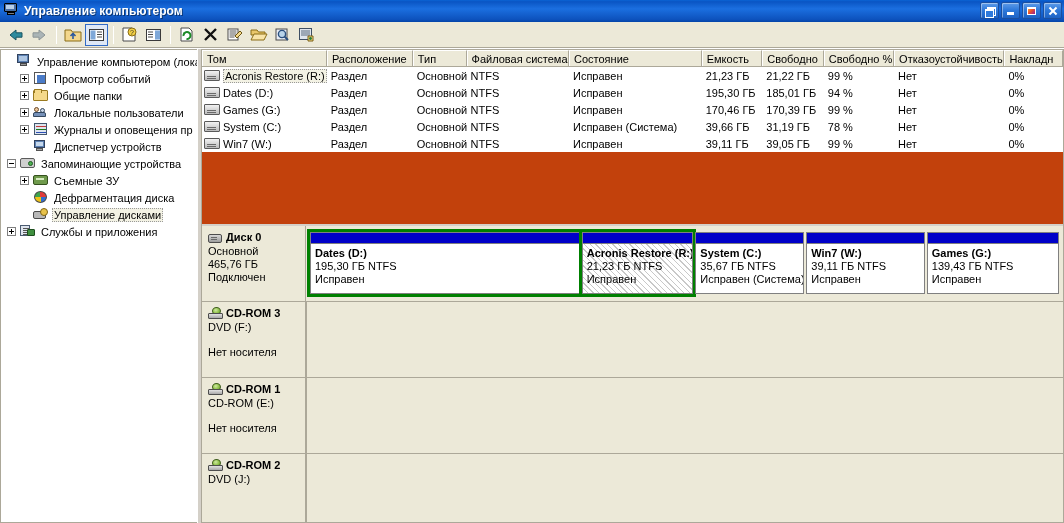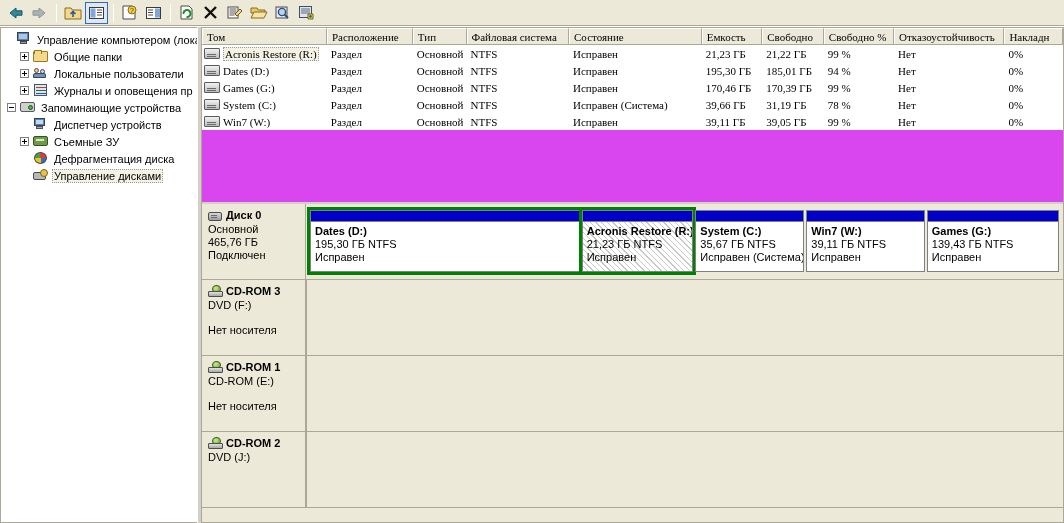--- a/index.html
+++ b/index.html
@@ -252,25 +252,24 @@
   .ic-diskmgmt .g { position:absolute; left:7px; top:0; width:8px; height:8px; background:#e8c24a; border:1px solid #7d6315; border-radius:50%;}
 
   .ic-services { position:absolute; left:0; top:1px; width:15px; height:12px;}
   .ic-services .p { position:absolute; left:0; top:0; width:10px; height:11px; background:#dfe5ee; border:1px solid #4a5b71;}
   .ic-services .p:after{ content:""; position:absolute; left:2px; top:2px; width:6px; height:1px; background:#555; box-shadow:0 2px 0 #555,0 4px 0 #555,0 6px 0 #555;}
   .ic-services .k { position:absolute; left:7px; top:4px; width:8px; height:7px; background:#3f8f3f; border:1px solid #1e4e1e; border-radius:1px;}
 
   
   .vol-pane {
     flex: 0 0 auto;
-    background: #d946ef;
+    background: #c2410c;
     overflow: hidden;
     position: relative;
     height: 174px;
-    font-family: Liberation Serif, serif;
   }
   .vol-header {
     display: flex;
     height: 17px;
     background: #ece9d8;
     border-bottom: 1px solid #aca899;
   }
   .vh {
     border-right: 1px solid #aca899;
     border-top: 1px solid #fff;
@@ -397,20 +396,40 @@
     flex: 1 1 auto; background: #ece9d8;
     border-left: 1px solid #aca899;
   }
   .nomedia { margin-top: 12px; }
 </style>
 </head>
 <body>
 
 <div id="app">
 
+  <div class="titlebar">
+    <span class="tb-icon">
+      <span class="mon-icon"><span class="screen"></span><span class="base"></span></span>
+    </span>
+    <span class="tb-title">Управление компьютером</span>
+    <span class="tb-buttons">
+      <span class="tb-btn">
+          <span class="glyph-restore"></span>
+        </span>
+      <span class="tb-btn">
+          <span class="glyph-min"></span>
+        </span>
+      <span class="tb-btn">
+          <span class="glyph-max"></span>
+        </span>
+      <span class="tb-btn">
+          <span class="glyph-close"></span>
+        </span>
+    </span>
+  </div>
 
 
   <div class="toolbar">
     <span class="tbtn">
       <svg width="17" height="14" viewBox="0 0 17 14">
           <path d="M9 2 L3 7 L9 12 L9 9.2 L15 9.2 L15 4.8 L9 4.8 Z" fill="#2e8b9e" stroke="#1a5460" stroke-width="1"></path>
         </svg>
     </span>
     <span class="tbtn">
       <svg width="17" height="14" viewBox="0 0 17 14">
@@ -494,20 +513,27 @@
     <div class="tree-pane">
       <div class="tree">
 
         <div class="trow">
           <span class="tw-spacer"></span>
           <span class="ticon"><span class="ic-computer"><span class="s"></span><span class="b"></span></span></span>
           <span class="tlabel">Управление компьютером (локальн</span>
         </div>
 
 
+        <div class="trow ind2">
+          <span class="tw-expander plus"></span>
+          <span class="ticon">
+              <span class="ic-event"></span>
+            </span>
+          <span class="tlabel">Просмотр событий</span>
+        </div>
 
         <div class="trow ind2">
           <span class="tw-expander plus"></span>
           <span class="ticon">
               <span class="ic-folder"></span>
             </span>
           <span class="tlabel">Общие папки</span>
         </div>
 
         <div class="trow ind2">
@@ -523,39 +549,39 @@
         </div>
 
         <div class="trow ind2">
           <span class="tw-expander plus"></span>
           <span class="ticon">
               <span class="ic-perfmon"></span>
             </span>
           <span class="tlabel">Журналы и оповещения пр</span>
         </div>
 
-        <div class="trow ind1">
-          <span class="tw-expander"></span>
-          <span class="ticon">
-              <span class="ic-storage"></span>
-            </span>
-          <span class="tlabel">Запоминающие устройства</span>
-        </div>
-
         <div class="trow ind2">
           <span class="tw-spacer"></span>
           <span class="ticon">
               <span class="ic-devmgr">
                 <span class="s"></span>
                 <span class="b"></span>
               </span>
             </span>
           <span class="tlabel">Диспетчер устройств</span>
         </div>
 
+        <div class="trow ind1">
+          <span class="tw-expander"></span>
+          <span class="ticon">
+              <span class="ic-storage"></span>
+            </span>
+          <span class="tlabel">Запоминающие устройства</span>
+        </div>
+
         <div class="trow ind2">
           <span class="tw-expander plus"></span>
           <span class="ticon">
               <span class="ic-removable"></span>
             </span>
           <span class="tlabel">Съемные ЗУ</span>
         </div>
 
         <div class="trow ind2">
           <span class="tw-spacer"></span>
@@ -569,20 +595,30 @@
           <span class="tw-spacer"></span>
           <span class="ticon">
               <span class="ic-diskmgmt">
                 <span class="d"></span>
                 <span class="g"></span>
               </span>
             </span>
           <span class="tlabel">Управление дисками</span>
         </div>
 
+        <div class="trow ind1">
+          <span class="tw-expander plus"></span>
+          <span class="ticon">
+              <span class="ic-services">
+                <span class="p"></span>
+                <span class="k"></span>
+              </span>
+            </span>
+          <span class="tlabel">Службы и приложения</span>
+        </div>
 
       </div>
     </div>
 
     <div class="splitter"></div>
 
     <div class="right-pane">
 
       <div class="vol-pane">
         <div class="vol-header">

